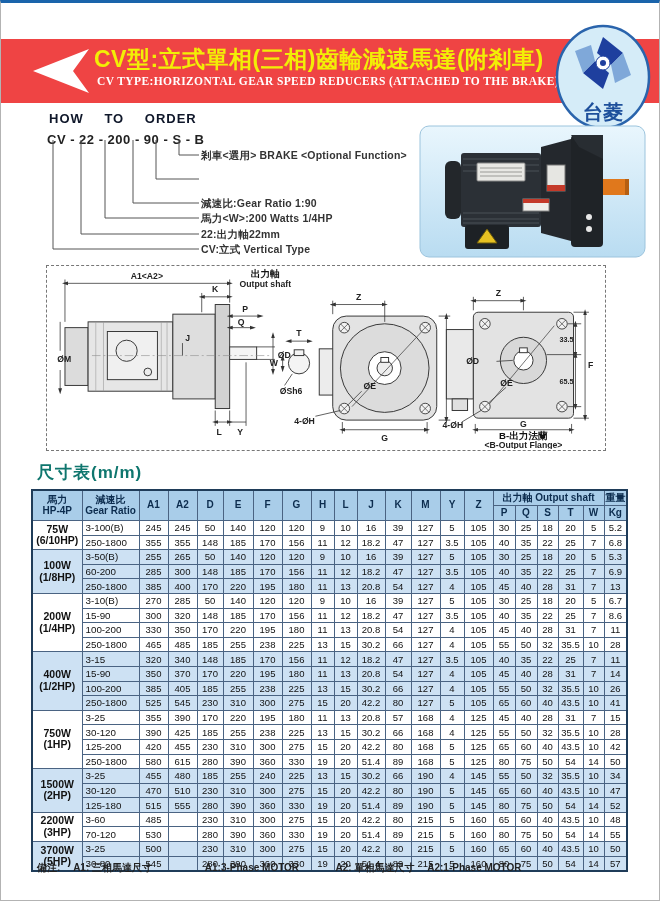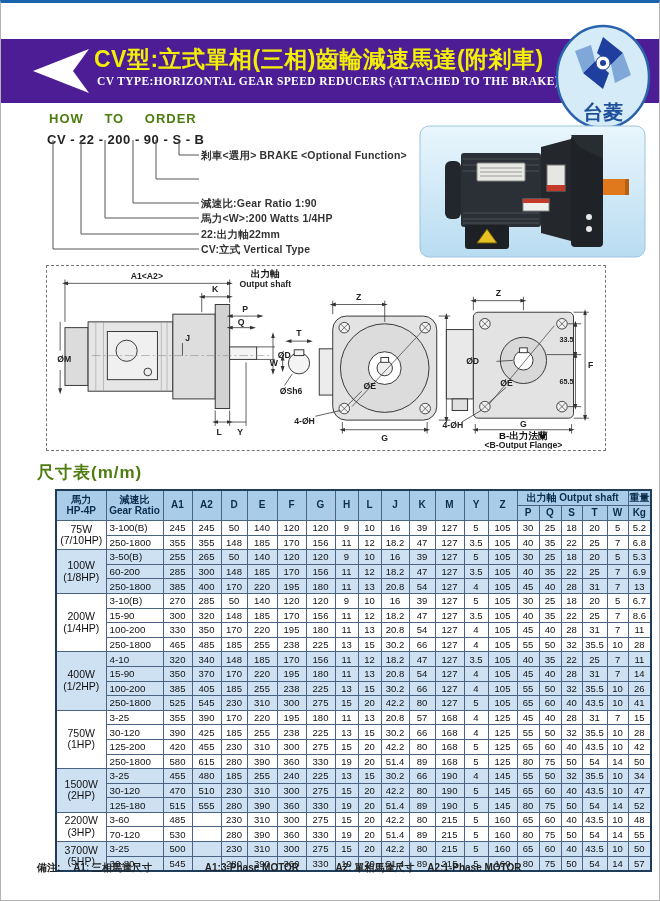--- a/index.html
+++ b/index.html
@@ -2,47 +2,47 @@
 <html><head>
 <meta charset="utf-8">
 <style>
   html,body{margin:0;padding:0;background:#e9e9e9;}
   .page{
     position:relative;width:660px;height:901px;background:#fff;
     font-family:"Liberation Sans",sans-serif;overflow:hidden;
     border:1px solid #b3b3b3;border-top:3px solid #1a64ab;box-sizing:border-box;
   }
   
-  .banner{position:absolute;left:0;top:36px;width:660px;height:64px;background:#4c1d95;}
+  .banner{position:absolute;left:0;top:36px;width:660px;height:64px;background:#ef4444;}
   .banner-arrow{position:absolute;left:28px;top:9px;}
   .banner-zh{position:absolute;left:93px;top:5px;font-size:23px;font-weight:bold;color:#f2ee06;letter-spacing:.5px;white-space:nowrap;}
   .banner-en{position:absolute;left:96px;top:36px;font-size:11.5px;font-weight:bold;color:#ffffff;font-family:"Liberation Serif",serif;letter-spacing:.4px;white-space:nowrap;}
   .logo{position:absolute;right:6px;top:20px;width:100px;height:108px;}
   
-  .order-heading{position:absolute;left:48px;top:108px;font-size:13px;font-weight:bold;color:#4d7c0f;word-spacing:16px;letter-spacing:1px;text-align:center;}
+  .order-heading{position:absolute;left:48px;top:108px;font-size:13px;font-weight:bold;color:#0f172a;word-spacing:16px;letter-spacing:1px;text-align:center;}
   .order-code{position:absolute;left:46px;top:123px;font-size:13px;font-weight:bold;color:#222;letter-spacing:.5px;margin-top:6px;}
   .order-lines-svg{position:absolute;left:40px;top:137px;}
   .order-label{position:absolute;left:200px;height:14px;font-size:10.5px;font-weight:600;color:#333;white-space:nowrap;letter-spacing:.2px;text-align:right;}
   
   .photo{position:absolute;left:418px;top:122px;width:227px;height:133px;}
   
   .drawing-box{position:absolute;left:45px;top:262px;width:560px;height:186px;border:1.5px dashed #777;box-sizing:border-box;}
   .drawing-svg{position:absolute;left:0;top:0;}
   .dim-label{font-size:9px;font-weight:bold;fill:#222;}
   .dim-label-sm{font-size:7.5px;font-weight:bold;fill:#222;}
   .zh-label{font-size:10px;font-weight:bold;fill:#111;}
   
-  .table-title{position:absolute;left:36px;top:458px;font-size:17px;font-weight:bold;color:#4d7c0f;letter-spacing:1px;}
+  .table-title{position:absolute;left:36px;top:458px;font-size:17px;font-weight:bold;color:#0f766e;letter-spacing:1px;}
   .dim-table{position:absolute;left:30px;top:486px;width:525px;border-collapse:collapse;table-layout:fixed;
-    font-size:9.5px;color:#111;margin-left:24px;}
+    font-size:9.5px;color:#111;}
   .dim-table th,.dim-table td{border:1px solid #4a6382;text-align:center;padding:0 1px;overflow:hidden;white-space:nowrap;}
   .dim-table th{background:#a9cde9;color:#0c2c4e;font-size:10px;height:14px;line-height:1.05;}
   .dim-table td{height:13.6px;}
   .dim-table{border:2px solid #1f3c59;}
-  .dim-table .power-cell{font-weight:normal;font-size:10.5px;line-height:1.1;}
+  .dim-table .power-cell{font-weight:bold;font-size:10.5px;line-height:1.1;}
   .dim-table .ratio-cell{text-align:left;padding-left:3px;font-size:9.8px;}
   .dim-table tr.tint td{background:#cde1f3;}
   .dim-table tr.plain td{background:#ffffff;}
   .dim-table tr.group-start td{border-top:1.8px solid #23425f;}
   .hdr-2line span{display:block;}
   
   .footnote{position:absolute;left:36px;top:858px;font-size:10px;font-weight:bold;color:#222;white-space:nowrap;}
   .footnote span{margin-right:10px;}
   .footnote .gap{margin-right:34px;margin-left:40px;}
 </style>
@@ -365,21 +365,21 @@
         <th>S</th>
         <th>T</th>
         <th>W</th>
         <th>Kg</th>
       </tr>
     </thead>
     <tbody>
         <tr class="plain group-start">
           <td rowspan="2" class="power-cell">
             <div>75W</div>
-            <div>(7/10HP)</div>
+            <div>(6/10HP)</div>
           </td>
           <td class="ratio-cell">3-100(B)</td>
           <td>245</td>
           <td>245</td>
           <td>50</td>
           <td>140</td>
           <td>120</td>
           <td>120</td>
           <td>9</td>
           <td>10</td>
@@ -577,21 +577,21 @@
           <td>32</td>
           <td>35.5</td>
           <td>10</td>
           <td>28</td>
         </tr>
         <tr class="tint group-start">
           <td rowspan="4" class="power-cell">
             <div>400W</div>
             <div>(1/2HP)</div>
           </td>
-          <td class="ratio-cell">4-10</td>
+          <td class="ratio-cell">3-15</td>
           <td>320</td>
           <td>340</td>
           <td>148</td>
           <td>185</td>
           <td>170</td>
           <td>156</td>
           <td>11</td>
           <td>12</td>
           <td>18.2</td>
           <td>47</td>

